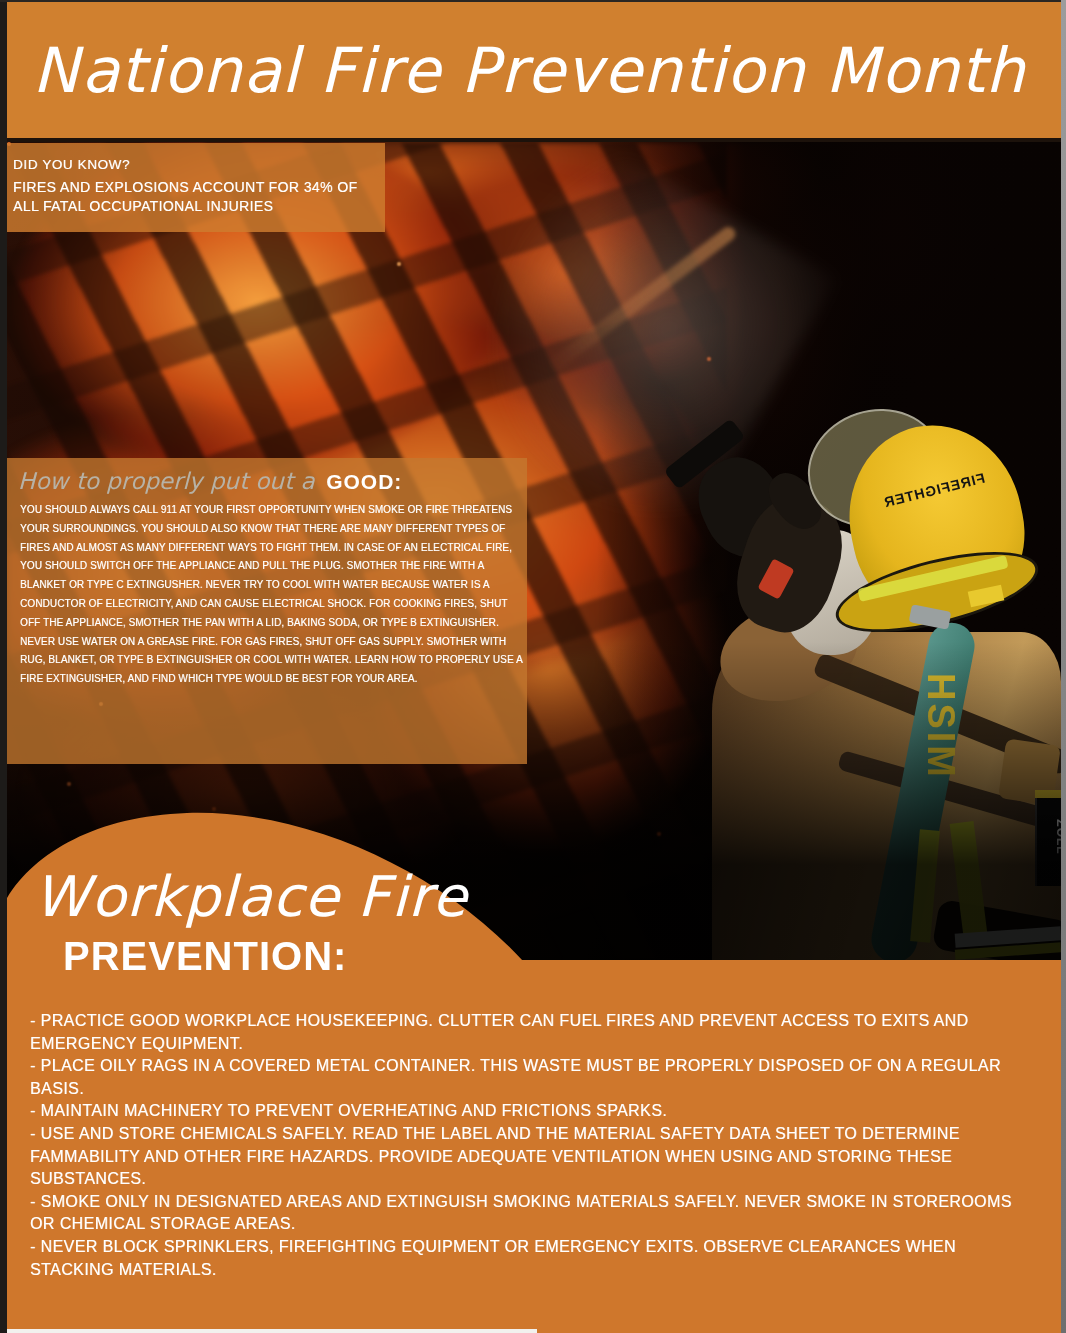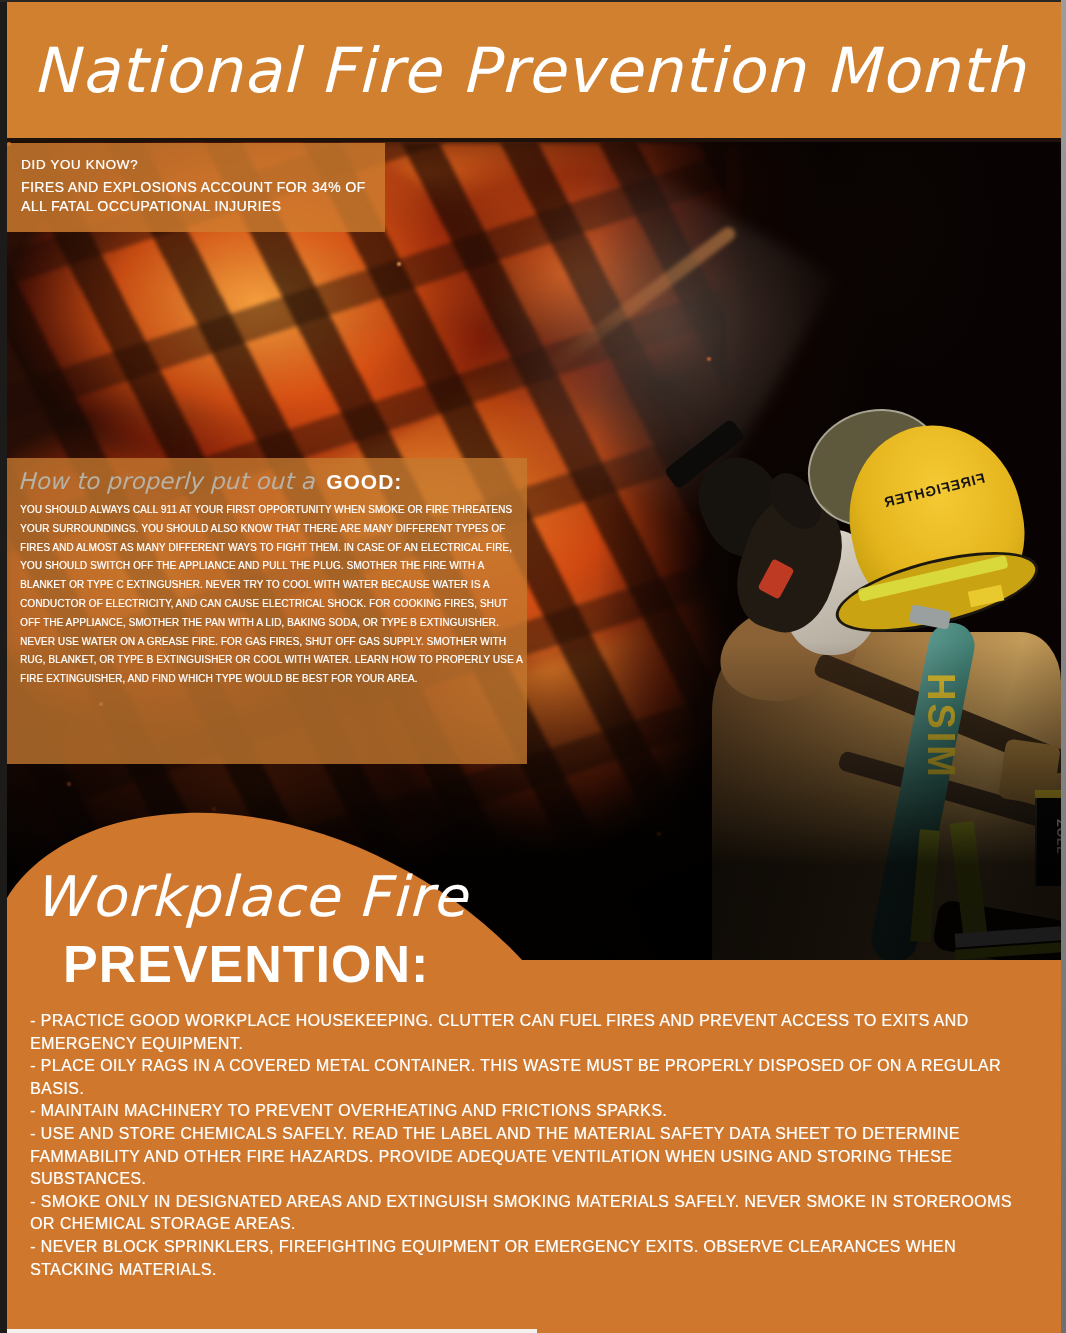--- a/index.html
+++ b/index.html
@@ -104,41 +104,41 @@
   .pouch{position:absolute;left:995px;top:600px;width:55px;height:60px;transform:rotate(8deg);
     background:#a97f3e;border-radius:8px;}
   .zoll{position:absolute;left:1028px;top:656px;width:29px;height:88px;background:#0b0b0b;
     border-left:2px solid #3c3c3c;}
   .zoll i{position:absolute;left:6px;top:32px;font-style:normal;color:#fff;font-size:12px;font-weight:700;
     transform:rotate(90deg);letter-spacing:1px;}
   .zoll-band{position:absolute;left:1028px;top:648px;width:31px;height:8px;background:#e0c22f;}
 
   
   .dyk{position:absolute;left:7px;top:143px;width:378px;height:89px;background:rgba(206,124,47,.83);
-       color:#fff;padding:14px 0 0 14px;box-sizing:border-box;}
+       color:#fff;padding:14px 0 0 6px;box-sizing:border-box;}
   .dyk .h{font-size:13.5px;letter-spacing:.6px;margin-bottom:6px;}
   .dyk .b{font-size:14px;letter-spacing:.4px;line-height:18.6px;width:352px;}
   .caps{text-transform:uppercase;text-shadow:.5px 0 0 rgba(255,255,255,.55);}
 
   .howto{position:absolute;left:7px;top:458px;width:520px;height:306px;background:rgba(196,120,48,.78);
          box-sizing:border-box;padding:10px 0 0 13px;}
   .howto .title{display:flex;align-items:baseline;gap:10px;}
   .howto .script{font-family:"DejaVu Sans",sans-serif;font-style:italic;color:#b7b2a6;
                  font-size:23px;transform:skewX(-4deg);}
   .howto .emph{color:#fff;font-weight:700;font-size:21px;letter-spacing:1px;}
   .howto .body{margin-top:7px;color:#fff;font-size:10px;line-height:18.8px;width:505px;
                letter-spacing:.1px;}
 
   
   .bottom{position:absolute;left:7px;top:812px;width:1054px;height:521px;}
   .bottom svg{position:absolute;left:0;top:0;}
   .bottom .fill{position:absolute;left:0;top:148px;width:1054px;height:373px;background:#cf772c;}
   .wf-script{position:absolute;left:32px;top:52px;color:#fff;font-family:"DejaVu Sans",sans-serif;
              font-style:italic;font-size:56px;transform:skewX(-4deg);letter-spacing:1px;}
-  .wf-caps{position:absolute;left:56px;top:122px;color:#fff;font-weight:700;font-size:52px;
+  .wf-caps{position:absolute;left:56px;top:122px;color:#fff;font-weight:700;font-size:40px;
            letter-spacing:1px;font-family:"Liberation Sans",sans-serif;}
   .bullets{position:absolute;left:23px;top:198px;width:1004px;color:#fff;font-size:16px;
            line-height:22.6px;letter-spacing:.4px;}
 </style>
 </head>
 <body>
 
 <div class="page">
 
   <div class="banner">

